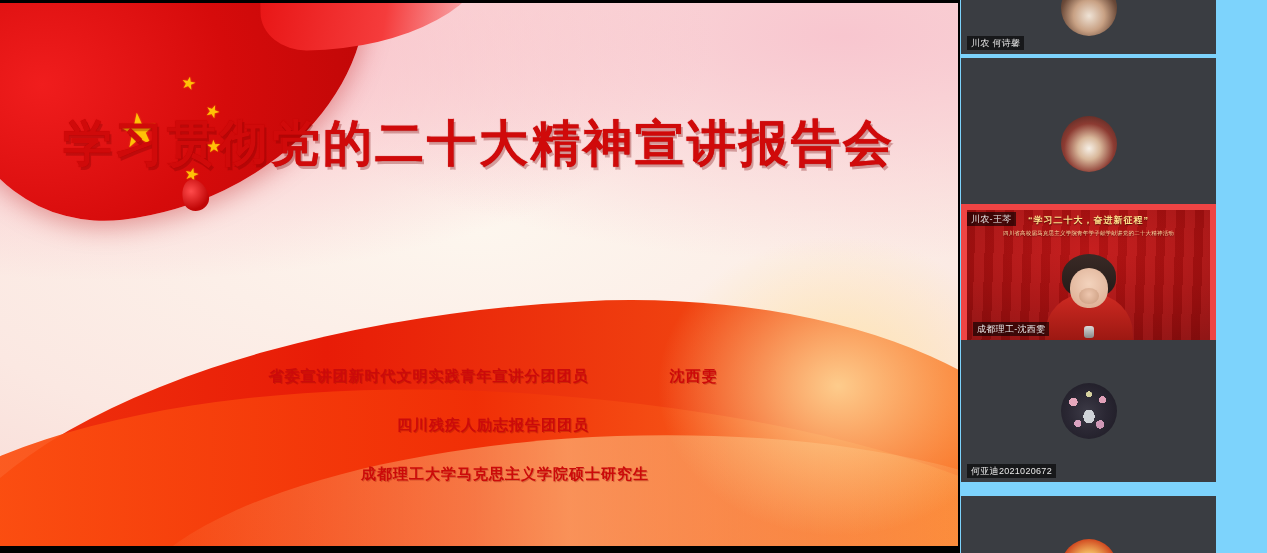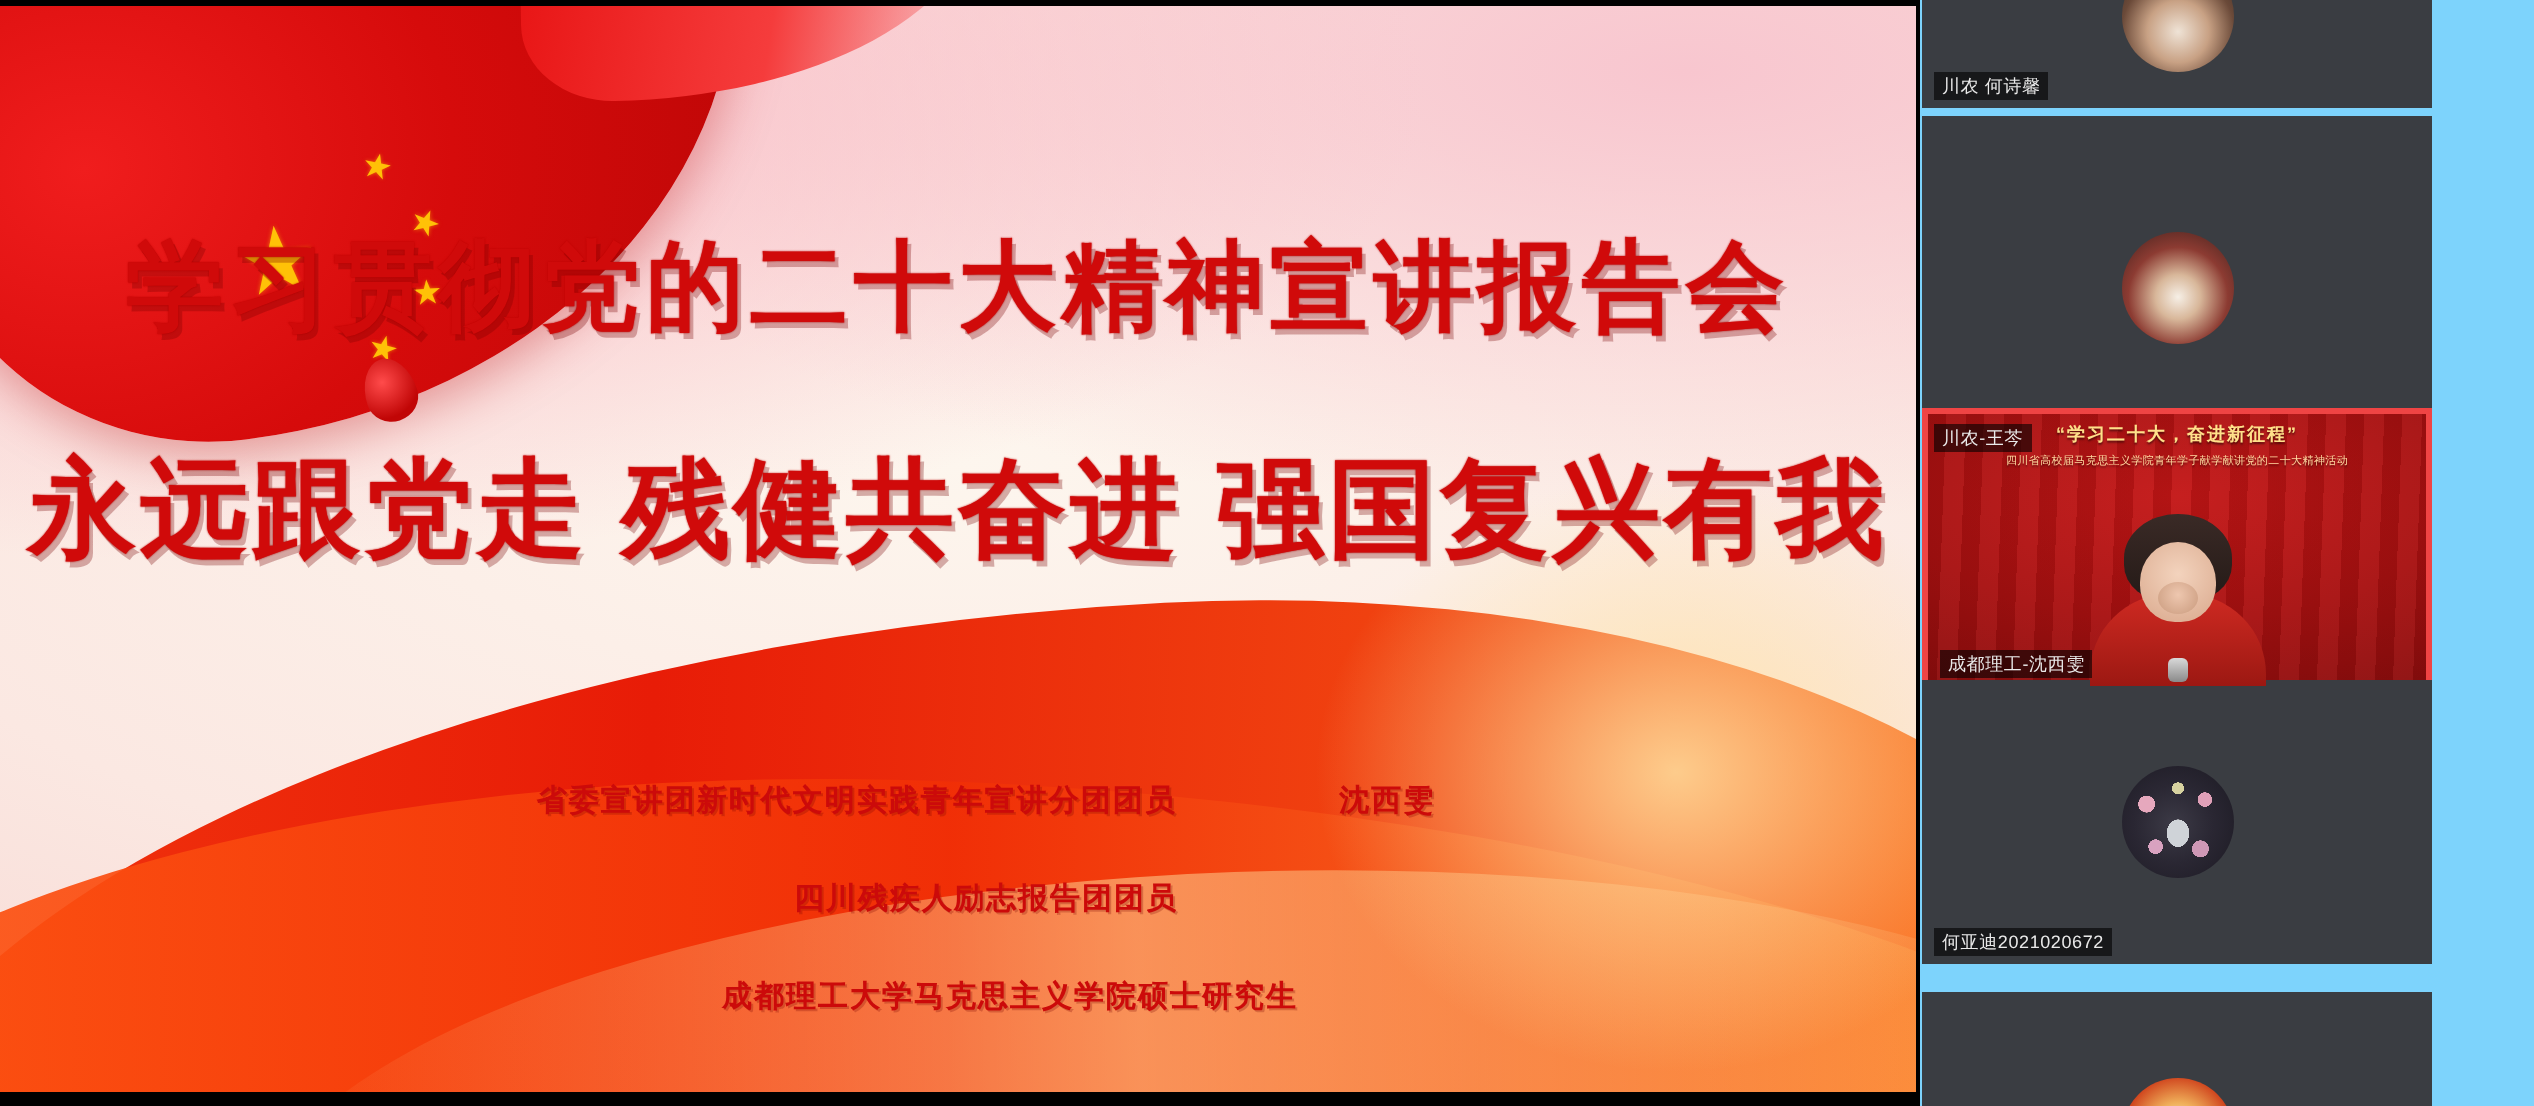--- a/index.html
+++ b/index.html
@@ -84,21 +84,21 @@
     white-space:nowrap;
   }
   .drop {
     position:absolute; left:182px; top:176px; width:26px; height:32px;
     background:radial-gradient(circle at 40% 35%,#ff4b4b,#c10606 70%);
     border-radius:50% 50% 50% 50% / 62% 62% 38% 38%;
     transform:rotate(-18deg); z-index:6;
   }
 
   
-  .credits { position:absolute; left:0; right:0; top:388px; text-align:center; z-index:5;padding-left:28px; }
+  .credits { position:absolute; left:0; right:0; top:364px; text-align:center; z-index:5;padding-left:28px; }
   .cred {
     font-size:15px; font-weight:700; color:#cc0a0a; letter-spacing:1px;
     text-shadow:1px 1px 0 rgba(120,0,0,.25);
     margin-bottom:30px; white-space:nowrap;
   }
   .cred .spk { margin-left:76px; }
   .cred.last { margin-bottom:0;margin-left:24px; }
 
   
   .strip {
@@ -129,21 +129,21 @@
       radial-gradient(7px 7px at 22% 34%, #e6a8bd 0 60%, rgba(230,168,189,0) 61%),
       radial-gradient(6px 6px at 74% 30%, #e0a0b8 0 60%, rgba(224,160,184,0) 61%),
       radial-gradient(6px 6px at 30% 72%, #d9a2c0 0 60%, rgba(217,162,192,0) 61%),
       radial-gradient(7px 7px at 70% 74%, #cf98b6 0 60%, rgba(207,152,182,0) 61%),
       radial-gradient(5px 5px at 50% 20%, #d7d2a0 0 60%, rgba(215,210,160,0) 61%),
       radial-gradient(9px 11px at 50% 60%, #cfd3d8 0 62%, rgba(207,211,216,0) 63%);
   }
   .av-d { background:radial-gradient(circle at 50% 46%,#fff4e6 0%,#f0b05a 32%,#d0461e 64%,#5a1b0d 100%); }
 
   
-  .tile.active { border:3px solid #ef4444; }
+  .tile.active { border:6px solid #ef4444; }
   .vid {
     position:absolute; inset:0;
     background:
       radial-gradient(120% 100% at 50% 30%, #c41616 0%, #a81010 46%, #7d0b0b 100%);
   }
   .vid::before{
     content:""; position:absolute; inset:0;
     background:repeating-linear-gradient(92deg, rgba(0,0,0,.16) 0 9px, rgba(255,255,255,.07) 9px 19px);
     opacity:.55;
   }
@@ -205,21 +205,20 @@
       <div class="star s3">★</div>
       <div class="star s4">★</div>
 
       <div class="wave-a"></div>
       <div class="wave-b"></div>
       <div class="wave-c"></div>
       <div class="glow-r"></div>
 
       <div class="headings">
         <div class="h1">学习贯彻党的二十大精神宣讲报告会</div>
-        <div class="h2">永远跟党走 残健共奋进 强国复兴有我</div>
       </div>
       <div class="drop"></div>
 
       <div class="credits">
         <div class="cred">
           <span>省委宣讲团新时代文明实践青年宣讲分团团员</span>
           <span class="spk">沈西雯</span>
         </div>
         <div class="cred">四川残疾人励志报告团团员</div>
         <div class="cred last">成都理工大学马克思主义学院硕士研究生</div>

